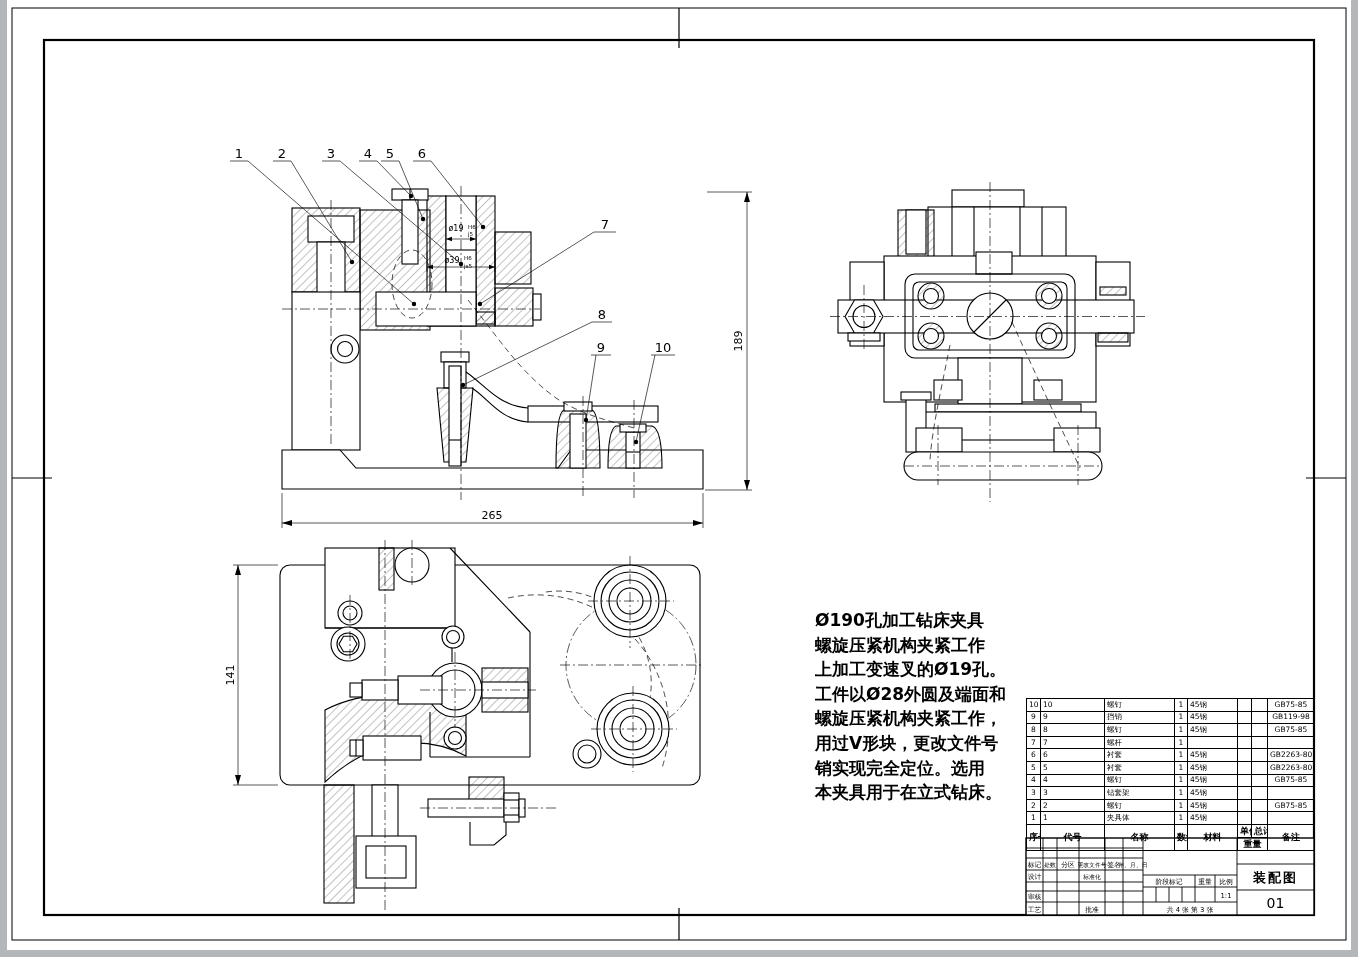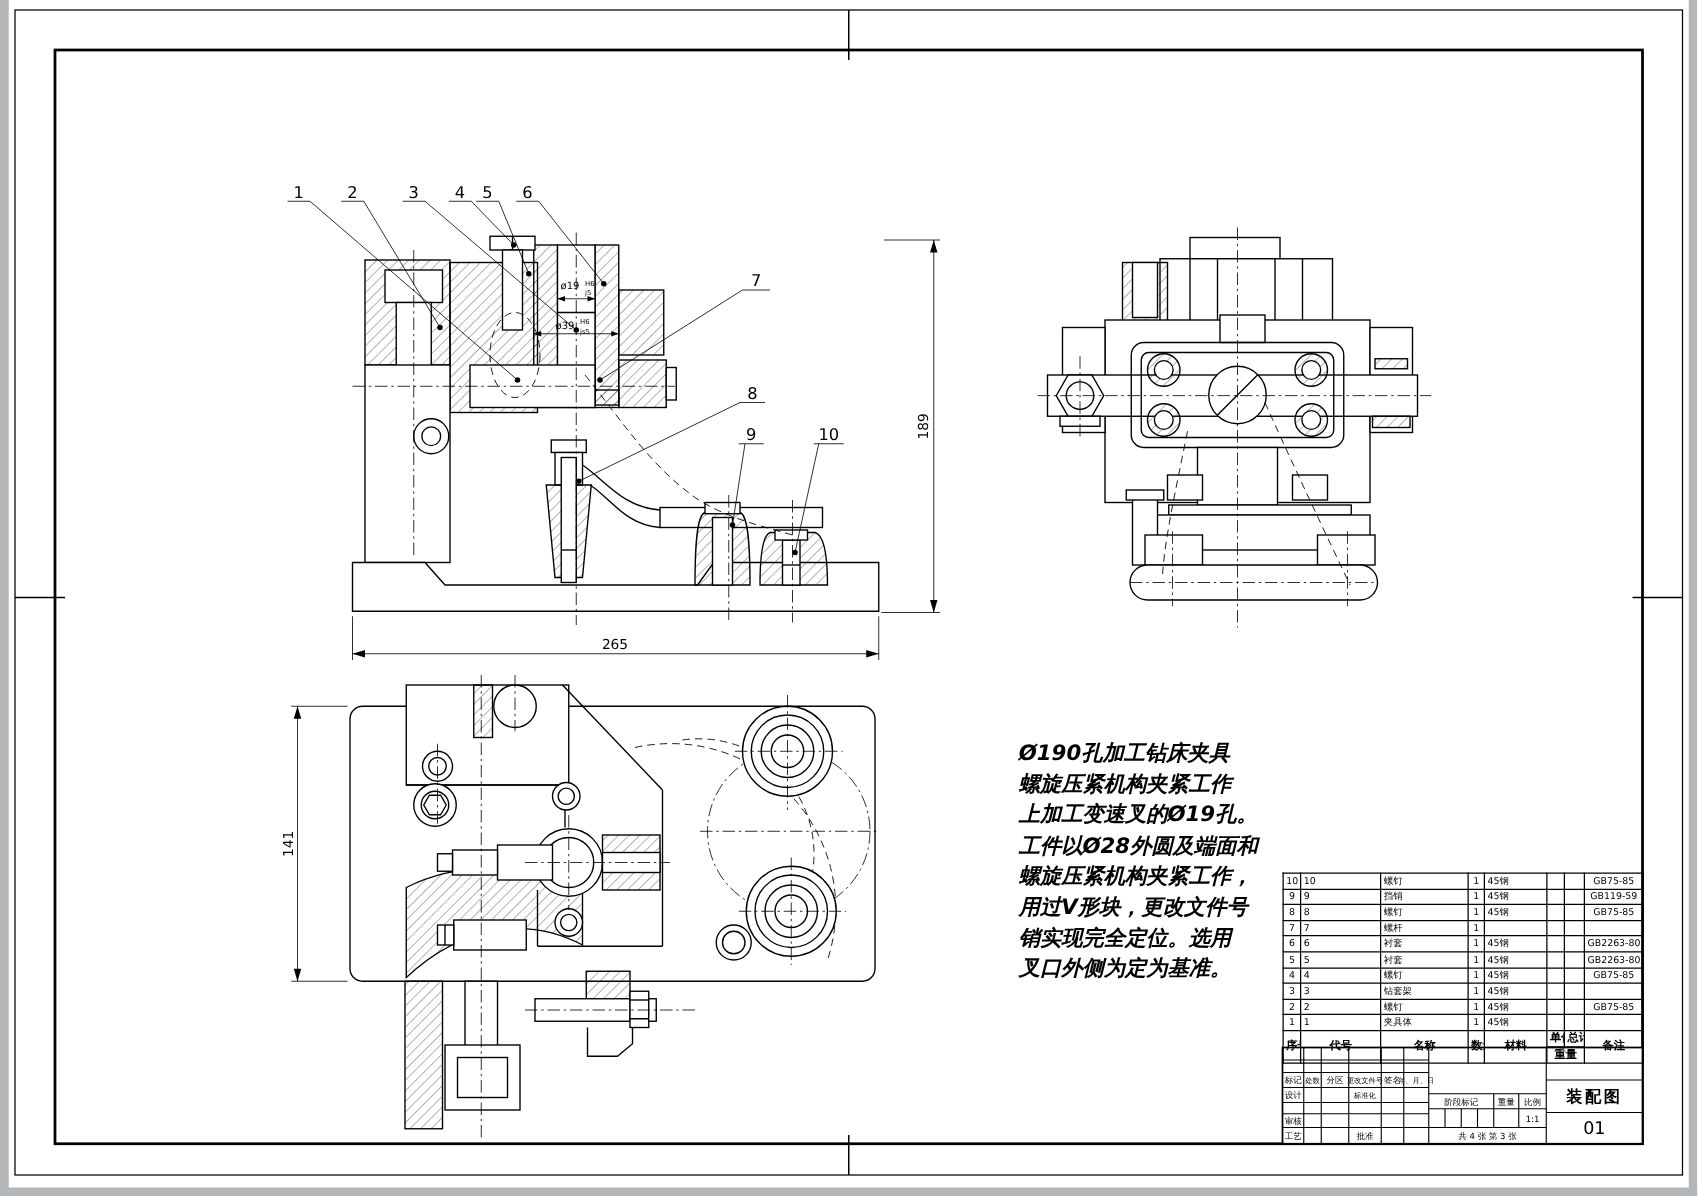--- a/index.html
+++ b/index.html
@@ -12,22 +12,22 @@
   svg text{font-family:"DejaVu Sans",sans-serif;fill:#000;}
   .tx6{font-size:5.8px;} .tx7{font-size:6.8px;} .tx8{font-size:8px;} .tx11{font-size:11px;} .tx13{font-size:13px;}
   .ttl{font-size:13px;font-weight:700;letter-spacing:2px;}
   .tno{font-size:14px;}
   .tol{font-size:5.5px;}
   .cl{stroke:#000;stroke-width:.65;stroke-dasharray:10 3 2 3;fill:none;}
   .ph{stroke:#000;stroke-width:.7;stroke-dasharray:6 4;fill:none;}
   .thin{stroke:#000;stroke-width:.65;fill:none;}
   .tbl{stroke:#000;stroke-width:.9;}
   
-  #desc{position:absolute;left:815px;top:591px;width:190px;
-        font-size:17px;font-weight:700;line-height:24.6px;white-space:nowrap;font-style:italic;}
+  #desc{position:absolute;left:815px;top:608px;width:190px;
+        font-size:17px;font-weight:700;line-height:24.6px;white-space:nowrap;}
   
   #parts{position:absolute;left:1026px;top:698px;width:288px;
          border-collapse:collapse;table-layout:fixed;}
   #parts td{border:1px solid #000;padding:0 2px;height:11.6px;line-height:10px;
             font-size:7.5px;overflow:hidden;white-space:nowrap;}
   #parts tr.hrow td{font-weight:700;text-align:center;font-size:9px;height:12px;}
   #parts td.c{text-align:center;}
   #parts td.sm{font-size:6.3px;text-align:center;}
 </style>
 </head>
@@ -387,21 +387,21 @@
 
   
   <div id="desc">
     <div>Ø190孔加工钻床夹具</div>
     <div>螺旋压紧机构夹紧工作</div>
     <div>上加工变速叉的Ø19孔。</div>
     <div>工件以Ø28外圆及端面和</div>
     <div>螺旋压紧机构夹紧工作，</div>
     <div>用过V形块，更改文件号</div>
     <div>销实现完全定位。选用</div>
-    <div>叉口外侧为定为基准。</div>
+    <div>本夹具用于在立式钻床。</div>
   </div>
 
   
   <table id="parts">
     <colgroup>
       <col style="width:14px">
         <col style="width:64px">
         <col style="width:70px">
         <col style="width:13px">
       <col style="width:50px">
@@ -421,21 +421,21 @@
           <td class="c">GB75-85</td>
       </tr>
       <tr>
         <td class="c">9</td>
           <td>9</td>
           <td>挡销</td>
           <td class="c">1</td>
           <td>45钢</td>
           <td></td>
           <td></td>
-          <td class="c">GB119-59</td>
+          <td class="c">GB119-98</td>
       </tr>
       <tr>
         <td class="c">8</td>
           <td>8</td>
           <td>螺钉</td>
           <td class="c">1</td>
           <td>45钢</td>
           <td></td>
           <td></td>
           <td class="c">GB75-85</td>

